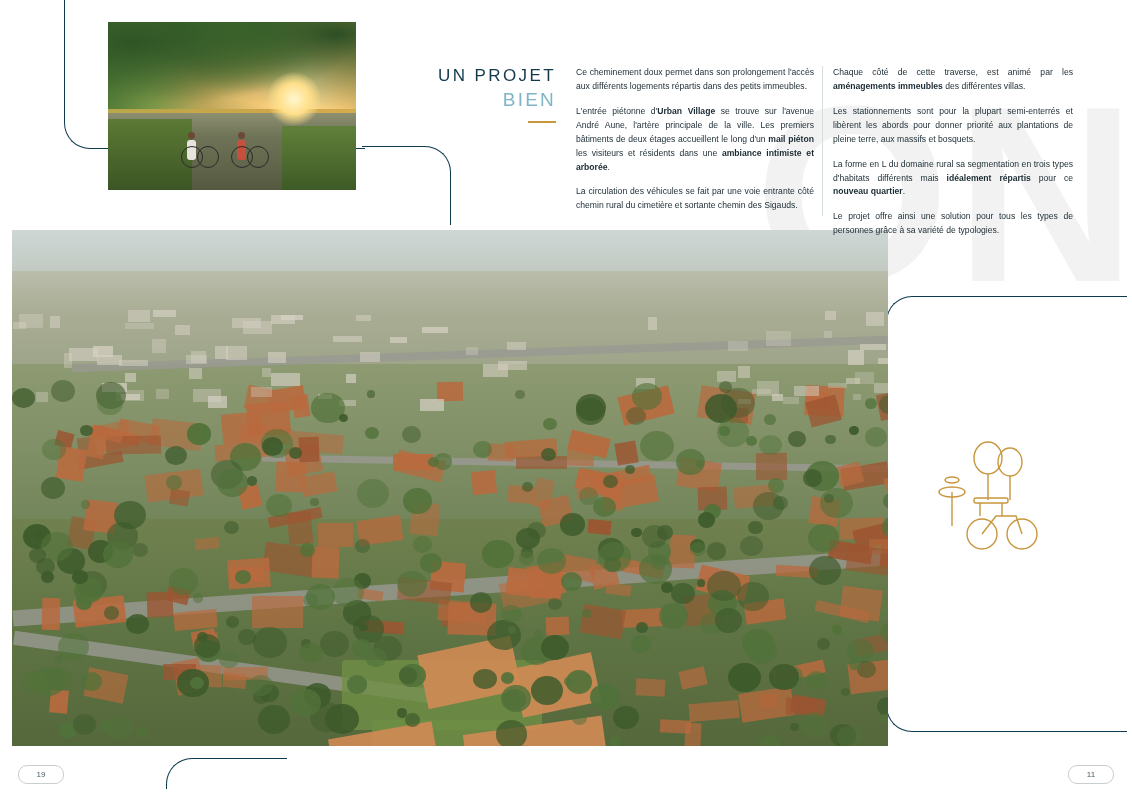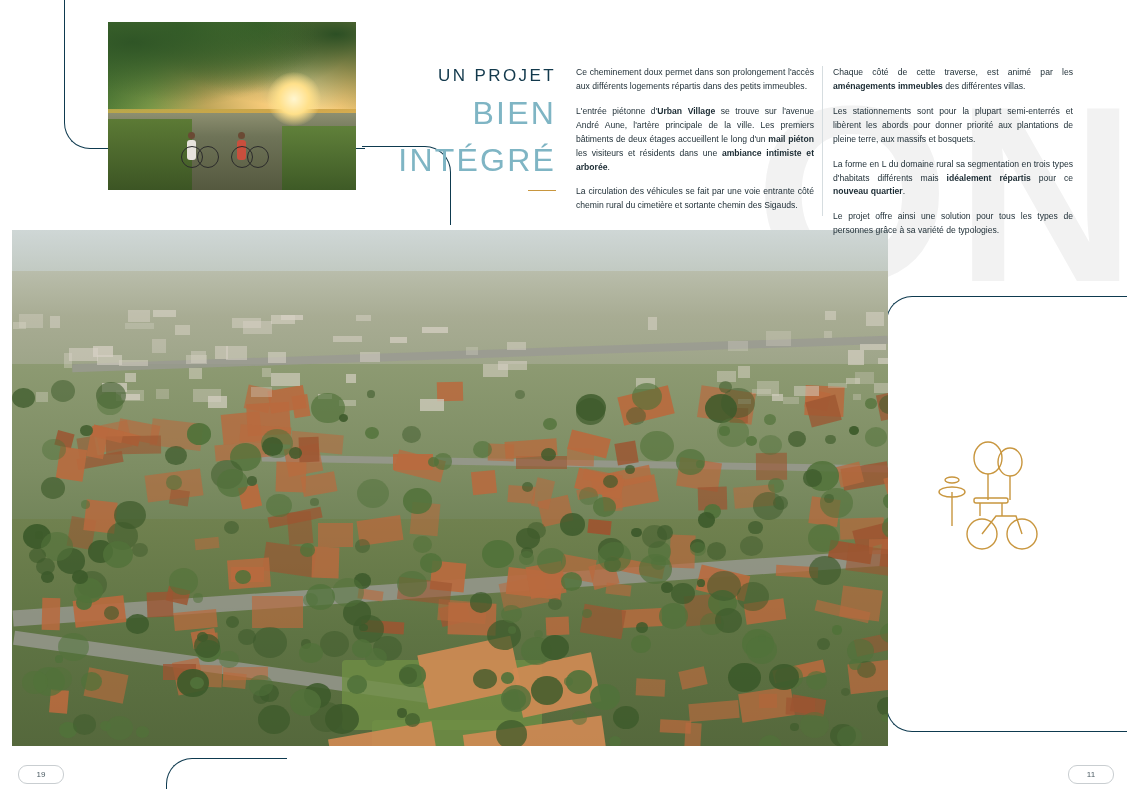--- a/index.html
+++ b/index.html
@@ -93,21 +93,21 @@
 
   
   .heading{
     position:absolute;left:398px;top:66px;width:158px;
     text-align:right;z-index:5;
   }
   .heading .h-small{
     font-size:17px;letter-spacing:2.4px;color:#12394c;font-weight:400;
   }
   .heading .h-big{
-    font-size:32px;letter-spacing:2.2px;color:#7fb5c4;font-weight:400;line-height:1.18;margin-top:9px;
+    font-size:19px;letter-spacing:2.2px;color:#7fb5c4;font-weight:400;line-height:1.18;margin-top:3px;
   }
   .heading .rule{
     margin-left:auto;margin-top:10px;width:28px;height:1.6px;background:#c8963e;
   }
 
   
   .col{
     position:absolute;z-index:5;
     font-size:8.6px;line-height:1.62;color:#1b2b33;
     text-align:justify;
@@ -186,21 +186,20 @@
       <div class="cyc-head"></div>
       <div class="cyc-body red"></div>
       <div class="cyc-wheel cyc-w1"></div>
       <div class="cyc-wheel cyc-w2"></div>
     </div>
   </div>
 
   <div class="heading">
     <div class="h-small">UN PROJET</div>
     <div class="h-big">BIEN</div>
-    <div class="h-big">INTÉGRÉ</div>
     <div class="rule"></div>
   </div>
 
   <div class="col-sep"></div>
   <div class="col col-1">
       <p><span>Ce cheminement doux permet dans son prolongement l'accès aux différents logements répartis dans des petits immeubles.</span></p>
       <p><span>L'entrée piétonne d'</span><b>Urban Village</b><span> se trouve sur l'avenue André Aune, l'artère principale de la ville. Les premiers bâtiments de deux étages accueillent le long d'un </span><b>mail piéton</b><span> les visiteurs et résidents dans une </span><b>ambiance intimiste et arborée</b><span>.</span></p>
       <p><span>La circulation des véhicules se fait par une voie entrante côté chemin rural du cimetière et sortante chemin des Sigauds.</span></p>
     </div>
   <div class="col col-2">

